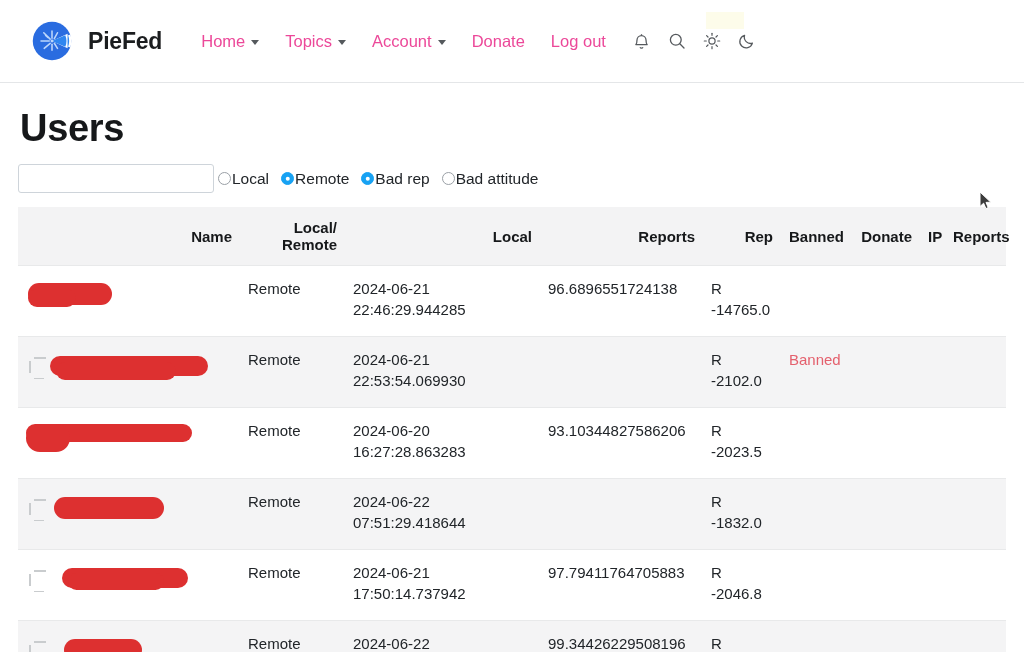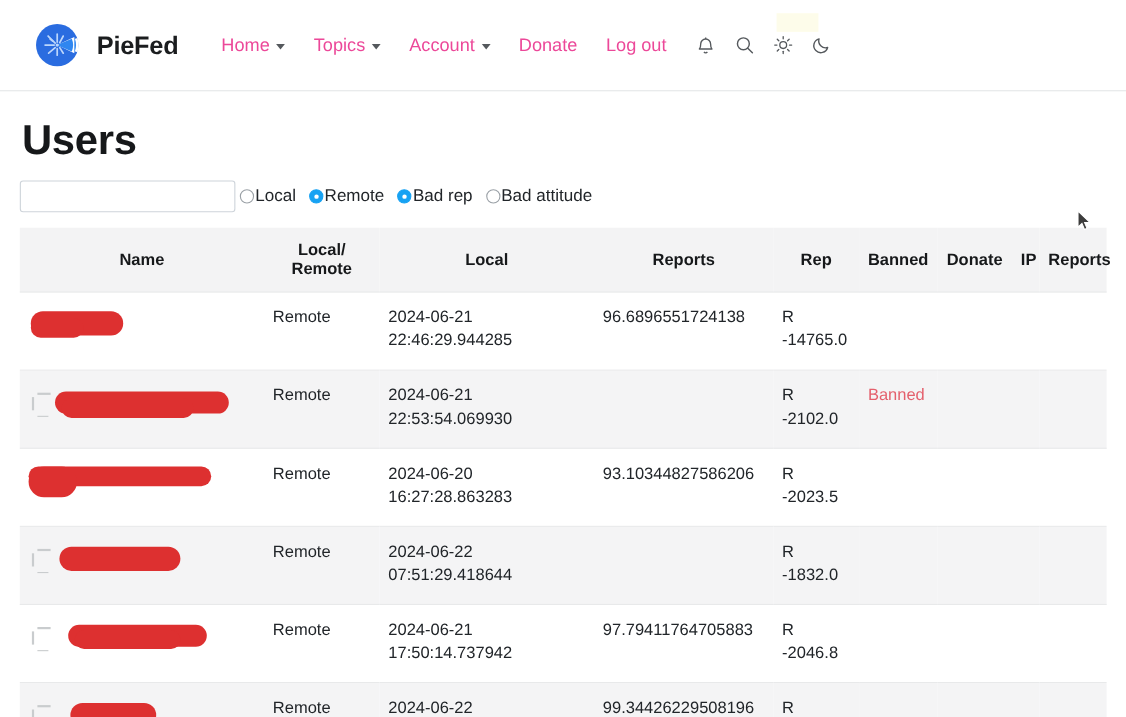--- a/index.html
+++ b/index.html
@@ -166,21 +166,21 @@
   table.users-table {
     width: 988px;
     border-collapse: collapse;
     table-layout: fixed;
   }
   table.users-table th {
     background: #f3f3f4;
     font-size: 15px;
     font-weight: 700;
     color: #16181a;
-    text-align: center;
+    text-align: right;
     padding: 12px 8px 12px 8px;
     vertical-align: middle;
     border: none;
   }
   table.users-table td {
     font-size: 15px;
     color: #212529;
     text-align: left;
     padding: 13px 8px 13px 8px;
     vertical-align: top;

